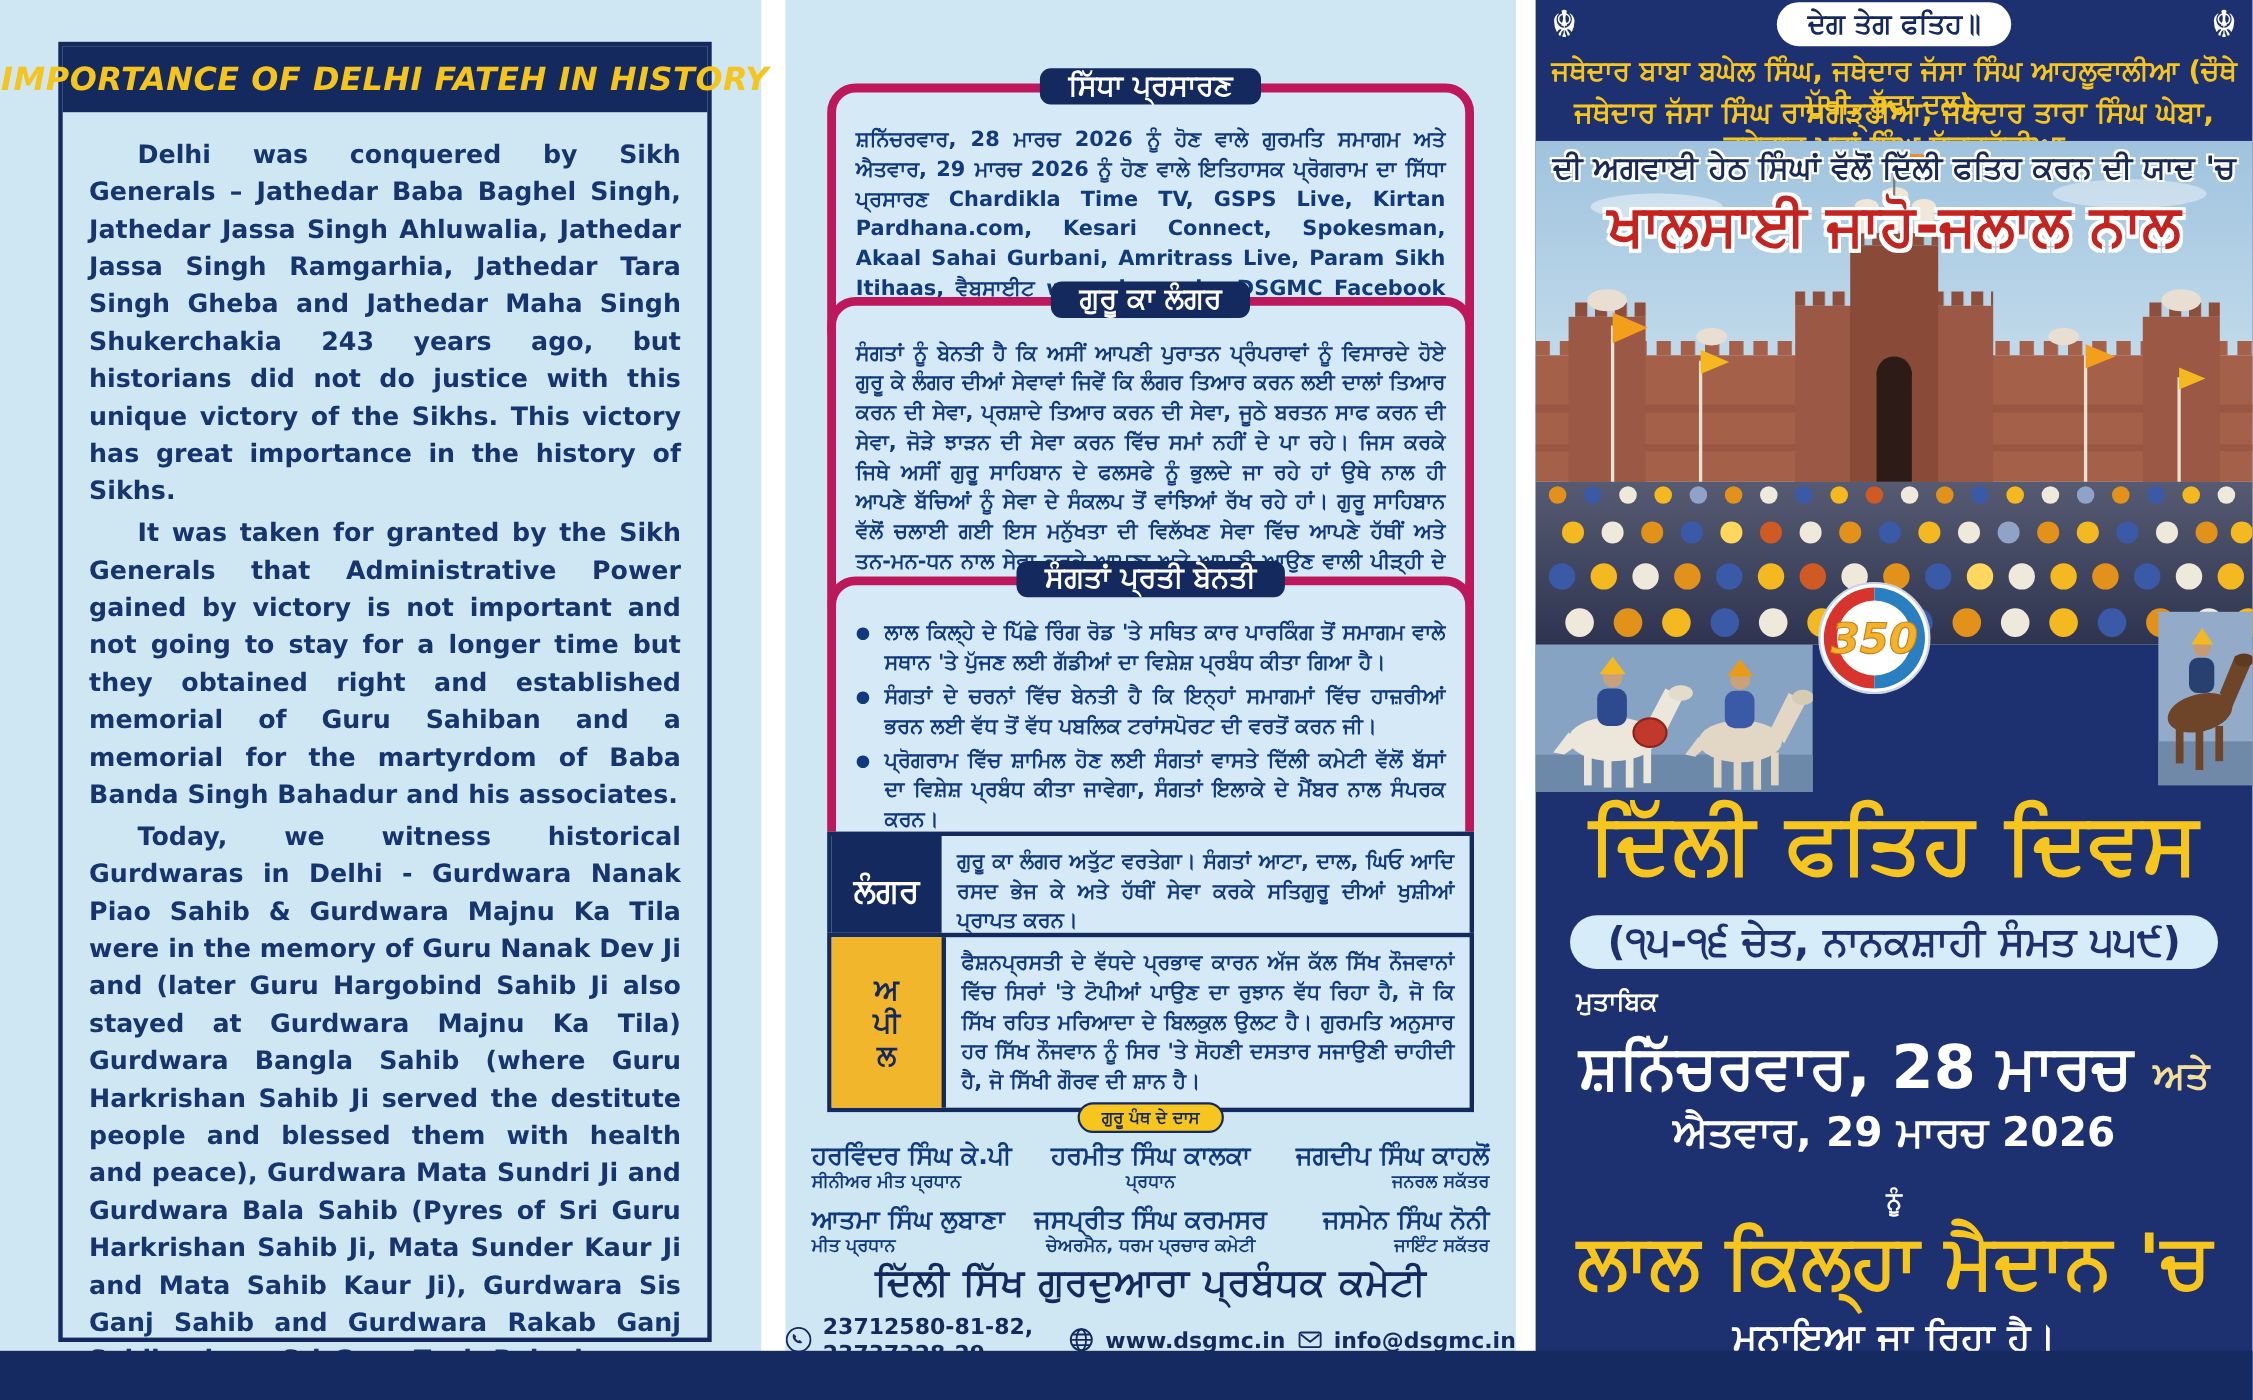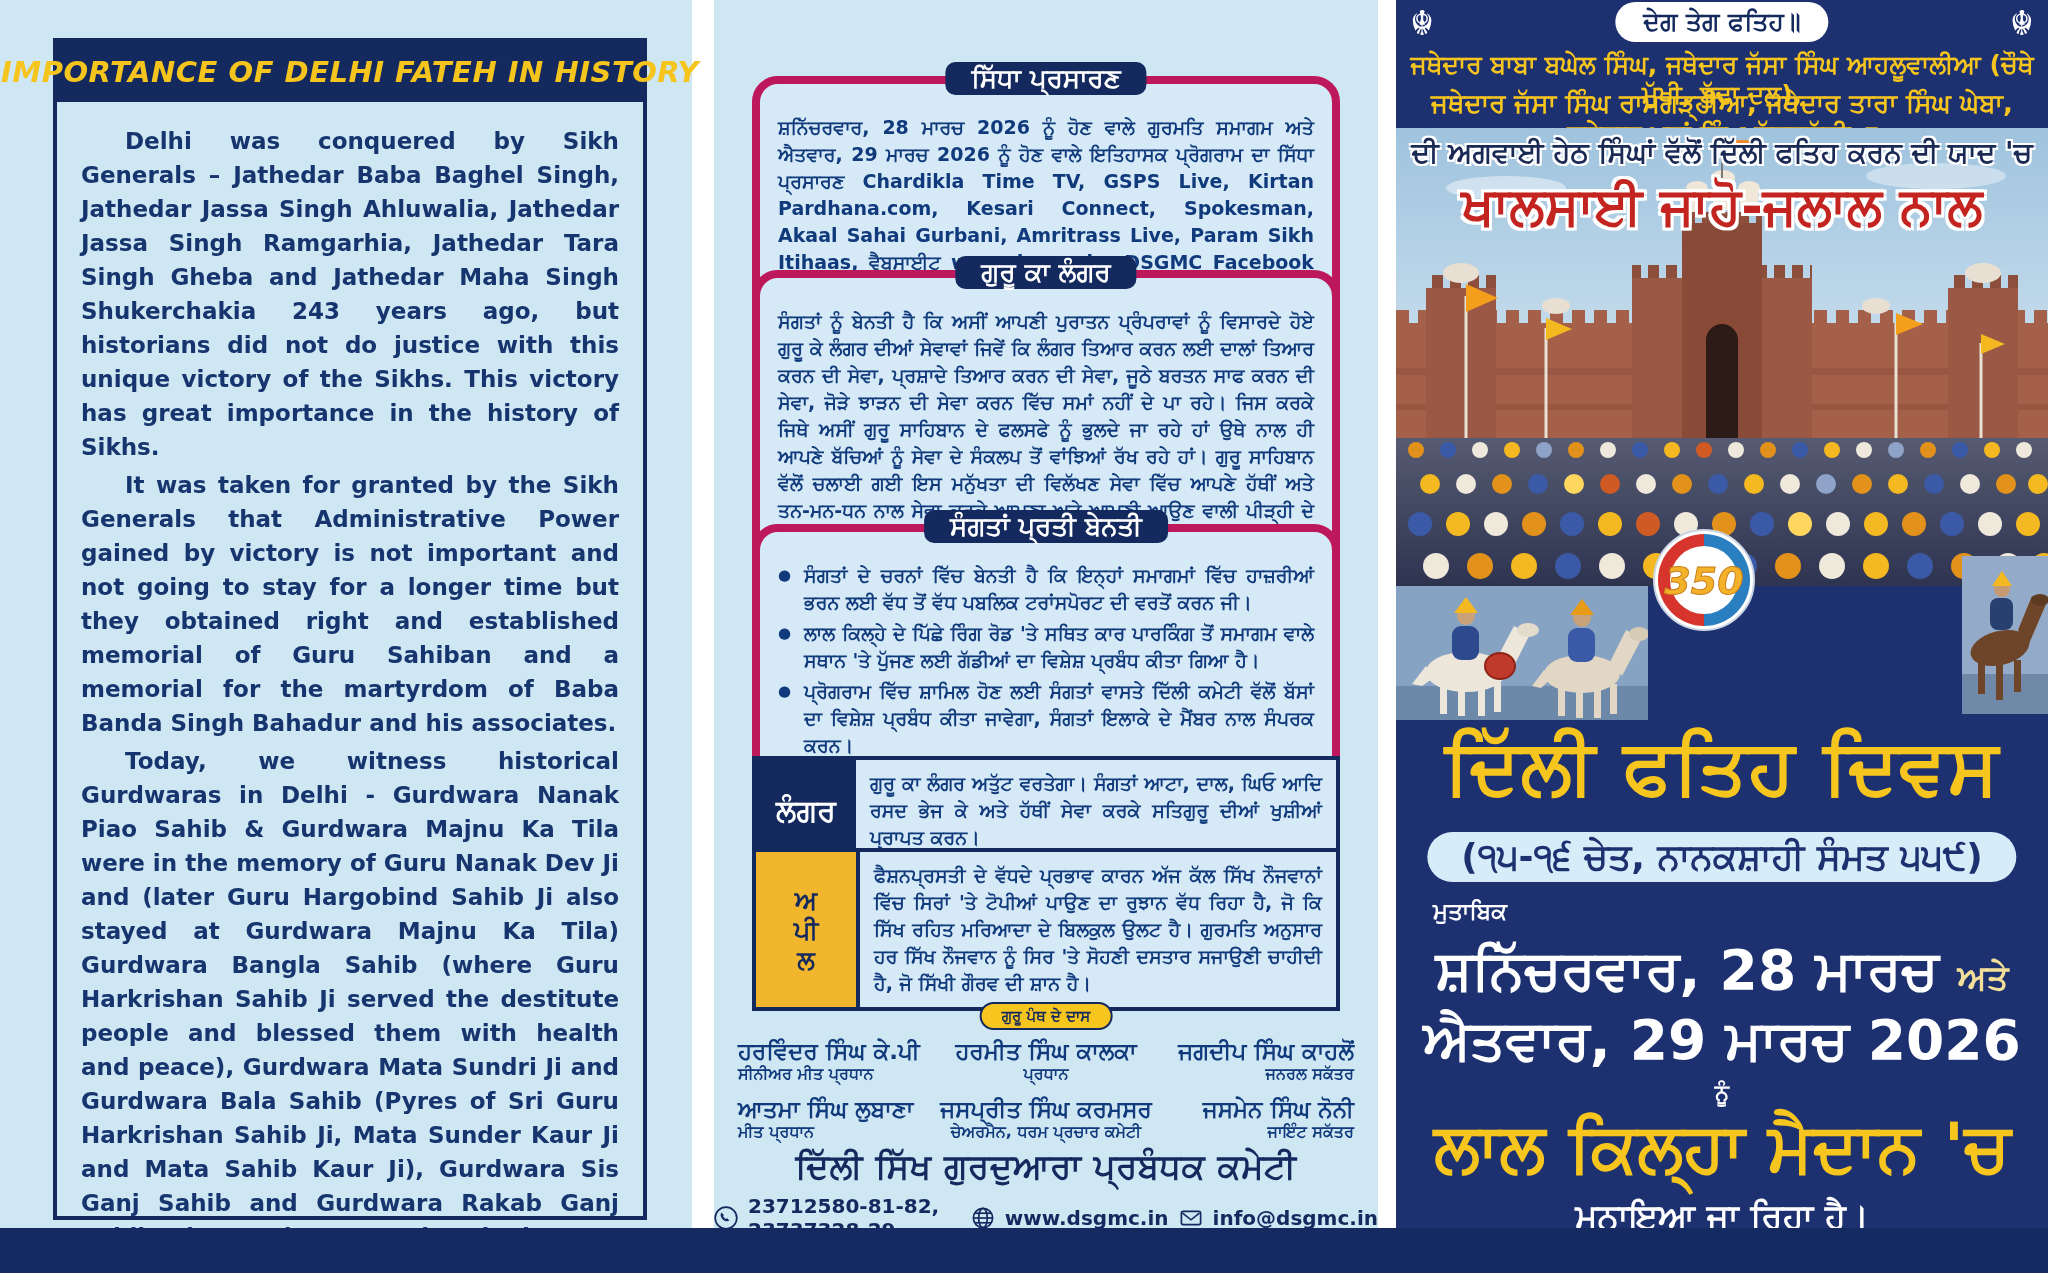--- a/index.html
+++ b/index.html
@@ -62,21 +62,21 @@
   .rp-strip-left{position:absolute;left:0;top:586px;width:252px;height:134px;}
   .rp-strip-right{position:absolute;right:0;top:556px;width:86px;height:158px;}
   .rp-logo{position:absolute;left:256px;top:528px;width:104px;height:104px;z-index:7;}
   .rp-title{position:absolute;top:722px;left:0;width:100%;text-align:center;color:#f6c51e;
             font-size:76px;font-weight:bold;letter-spacing:1px;}
   .rp-datepill{position:absolute;top:832px;left:50%;transform:translateX(-50%);background:#d7ecf9;color:#1d3070;
                font-size:36px;font-weight:bold;padding:4px 34px;border-radius:34px;white-space:nowrap;}
   .rp-mutabik{position:absolute;top:898px;left:0;width:100%;text-align:left;color:#ffffff;font-size:23px;font-weight:bold;margin-left:37px;}
   .rp-date1{position:absolute;top:938px;left:0;width:100%;text-align:center;color:#ffffff;font-size:55px;font-weight:bold;}
   .rp-date1 .suffix{font-size:34px;color:#f3df9a;font-weight:bold;}
-  .rp-date2{position:absolute;top:1008px;left:0;width:100%;text-align:center;color:#ffffff;font-size:55px;font-weight:bold;}
+  .rp-date2{position:absolute;top:1008px;left:0;width:100%;text-align:center;color:#ffffff;font-size:37px;font-weight:bold;}
   .rp-nu{position:absolute;top:1080px;left:0;width:100%;text-align:center;color:#ffffff;font-size:22px;font-weight:bold;}
   .rp-venue{position:absolute;top:1108px;left:0;width:100%;text-align:center;color:#f6c51e;font-size:68px;font-weight:bold;}
   .rp-closing{position:absolute;top:1196px;left:0;width:100%;text-align:center;color:#ffffff;font-size:34px;font-weight:bold;}
 </style>
 </head>
 <body>
 
 <div class="canvas">
 
   <div class="panel panel-left">
@@ -101,22 +101,22 @@
     </div>
 
     <div class="mp-sec" style="top:270px;min-height:224px;">
       <div class="mp-pill">ਗੁਰੂ ਕਾ ਲੰਗਰ</div>
       <div>ਸੰਗਤਾਂ ਨੂੰ ਬੇਨਤੀ ਹੈ ਕਿ ਅਸੀਂ ਆਪਣੀ ਪੁਰਾਤਨ ਪ੍ਰੰਪਰਾਵਾਂ ਨੂੰ ਵਿਸਾਰਦੇ ਹੋਏ ਗੁਰੂ ਕੇ ਲੰਗਰ ਦੀਆਂ ਸੇਵਾਵਾਂ ਜਿਵੇਂ ਕਿ ਲੰਗਰ ਤਿਆਰ ਕਰਨ ਲਈ ਦਾਲਾਂ ਤਿਆਰ ਕਰਨ ਦੀ ਸੇਵਾ, ਪ੍ਰਸ਼ਾਦੇ ਤਿਆਰ ਕਰਨ ਦੀ ਸੇਵਾ, ਜੂਠੇ ਬਰਤਨ ਸਾਫ ਕਰਨ ਦੀ ਸੇਵਾ, ਜੋੜੇ ਝਾੜਨ ਦੀ ਸੇਵਾ ਕਰਨ ਵਿੱਚ ਸਮਾਂ ਨਹੀਂ ਦੇ ਪਾ ਰਹੇ। ਜਿਸ ਕਰਕੇ ਜਿਥੇ ਅਸੀਂ ਗੁਰੂ ਸਾਹਿਬਾਨ ਦੇ ਫਲਸਫੇ ਨੂੰ ਭੁਲਦੇ ਜਾ ਰਹੇ ਹਾਂ ਉਥੇ ਨਾਲ ਹੀ ਆਪਣੇ ਬੱਚਿਆਂ ਨੂੰ ਸੇਵਾ ਦੇ ਸੰਕਲਪ ਤੋਂ ਵਾਂਝਿਆਂ ਰੱਖ ਰਹੇ ਹਾਂ। ਗੁਰੂ ਸਾਹਿਬਾਨ ਵੱਲੋਂ ਚਲਾਈ ਗਈ ਇਸ ਮਨੁੱਖਤਾ ਦੀ ਵਿਲੱਖਣ ਸੇਵਾ ਵਿੱਚ ਆਪਣੇ ਹੱਥੀਂ ਅਤੇ ਤਨ-ਮਨ-ਧਨ ਨਾਲ ਸੇਵਾ ਕਰਕੇ ਆਪਣਾ ਅਤੇ ਆਪਣੀ ਆਉਣ ਵਾਲੀ ਪੀੜ੍ਹੀ ਦੇ ਜੀਵਨ ਨੂੰ ਸਫਲਾ ਕਰੀਏ।</div>
     </div>
 
     <div class="mp-sec" style="top:524px;min-height:214px;">
       <div class="mp-pill">ਸੰਗਤਾਂ ਪ੍ਰਤੀ ਬੇਨਤੀ</div>
       <ul>
+        <li>ਲਾਲ ਕਿਲ੍ਹੇ ਦੇ ਪਿੱਛੇ ਰਿੰਗ ਰੋਡ 'ਤੇ ਸਥਿਤ ਕਾਰ ਪਾਰਕਿੰਗ ਤੋਂ ਸਮਾਗਮ ਵਾਲੇ ਸਥਾਨ 'ਤੇ ਪੁੱਜਣ ਲਈ ਗੱਡੀਆਂ ਦਾ ਵਿਸ਼ੇਸ਼ ਪ੍ਰਬੰਧ ਕੀਤਾ ਗਿਆ ਹੈ।</li>
         <li>ਸੰਗਤਾਂ ਦੇ ਚਰਨਾਂ ਵਿੱਚ ਬੇਨਤੀ ਹੈ ਕਿ ਇਨ੍ਹਾਂ ਸਮਾਗਮਾਂ ਵਿੱਚ ਹਾਜ਼ਰੀਆਂ ਭਰਨ ਲਈ ਵੱਧ ਤੋਂ ਵੱਧ ਪਬਲਿਕ ਟਰਾਂਸਪੋਰਟ ਦੀ ਵਰਤੋਂ ਕਰਨ ਜੀ।</li>
-        <li>ਲਾਲ ਕਿਲ੍ਹੇ ਦੇ ਪਿੱਛੇ ਰਿੰਗ ਰੋਡ 'ਤੇ ਸਥਿਤ ਕਾਰ ਪਾਰਕਿੰਗ ਤੋਂ ਸਮਾਗਮ ਵਾਲੇ ਸਥਾਨ 'ਤੇ ਪੁੱਜਣ ਲਈ ਗੱਡੀਆਂ ਦਾ ਵਿਸ਼ੇਸ਼ ਪ੍ਰਬੰਧ ਕੀਤਾ ਗਿਆ ਹੈ।</li>
         <li>ਪ੍ਰੋਗਰਾਮ ਵਿੱਚ ਸ਼ਾਮਿਲ ਹੋਣ ਲਈ ਸੰਗਤਾਂ ਵਾਸਤੇ ਦਿੱਲੀ ਕਮੇਟੀ ਵੱਲੋਂ ਬੱਸਾਂ ਦਾ ਵਿਸ਼ੇਸ਼ ਪ੍ਰਬੰਧ ਕੀਤਾ ਜਾਵੇਗਾ, ਸੰਗਤਾਂ ਇਲਾਕੇ ਦੇ ਮੈਂਬਰ ਨਾਲ ਸੰਪਰਕ ਕਰਨ।</li>
       </ul>
     </div>
 
     <div class="mp-note" style="top:756px;min-height:82px;">
       <div class="mp-note-label">ਲੰਗਰ</div>
       <div class="mp-note-body">ਗੁਰੂ ਕਾ ਲੰਗਰ ਅਤੁੱਟ ਵਰਤੇਗਾ। ਸੰਗਤਾਂ ਆਟਾ, ਦਾਲ, ਘਿਓ ਆਦਿ ਰਸਦ ਭੇਜ ਕੇ ਅਤੇ ਹੱਥੀਂ ਸੇਵਾ ਕਰਕੇ ਸਤਿਗੁਰੂ ਦੀਆਂ ਖੁਸ਼ੀਆਂ ਪ੍ਰਾਪਤ ਕਰਨ।</div>
     </div>
 
     <div class="mp-note" style="top:848px;min-height:146px;">

